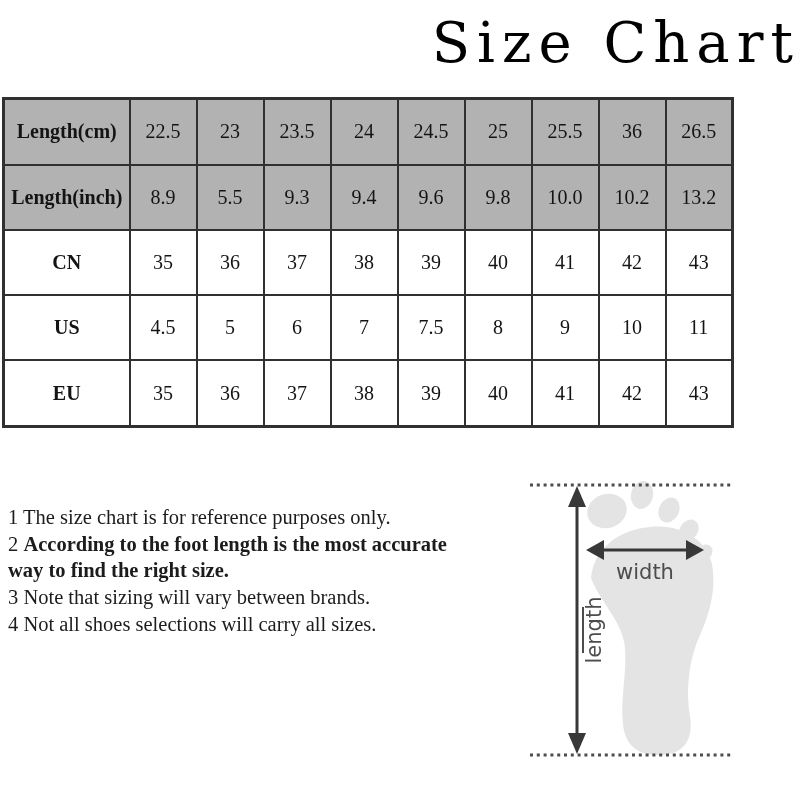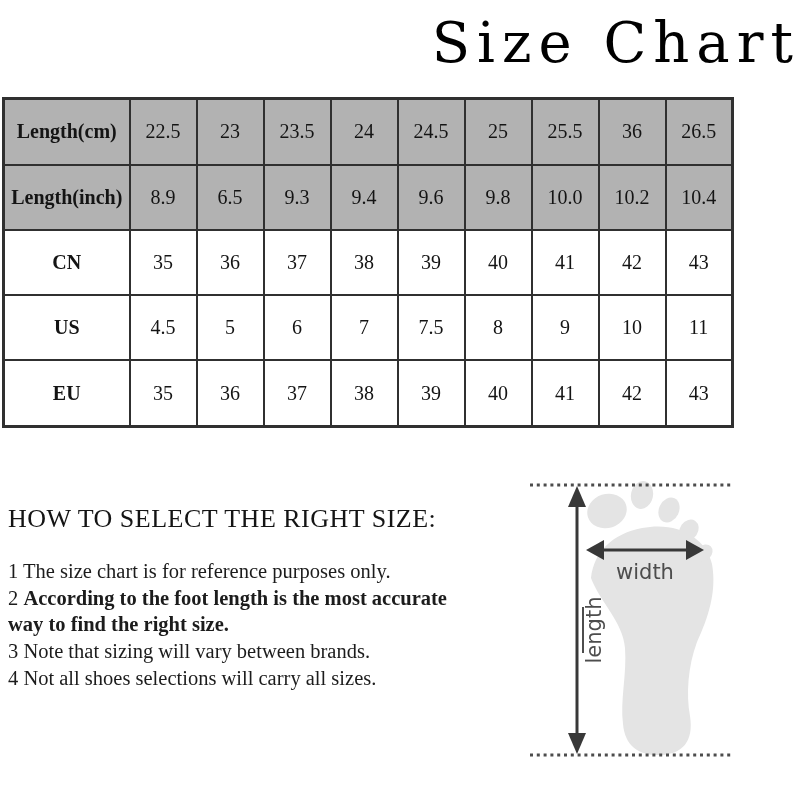--- a/index.html
+++ b/index.html
@@ -69,28 +69,28 @@
           <td>24</td>
           <td>24.5</td>
           <td>25</td>
           <td>25.5</td>
           <td>36</td>
           <td>26.5</td>
         </tr>
         <tr class="shaded">
           <th>Length(inch)</th>
           <td>8.9</td>
-          <td>6.5</td>
+          <td>5.5</td>
           <td>9.3</td>
           <td>9.4</td>
           <td>9.6</td>
           <td>9.8</td>
           <td>10.0</td>
           <td>10.2</td>
-          <td>10.4</td>
+          <td>13.2</td>
         </tr>
         <tr>
           <th>CN</th>
           <td>35</td>
           <td>36</td>
           <td>37</td>
           <td>38</td>
           <td>39</td>
           <td>40</td>
           <td>41</td>
@@ -118,21 +118,20 @@
           <td>39</td>
           <td>40</td>
           <td>41</td>
           <td>42</td>
           <td>43</td>
         </tr>
       </tbody>
   </table>
 
   <section class="howto">
-    <h2>HOW TO SELECT THE RIGHT SIZE:</h2>
     <div id="notes">
         <div class="note"><span class="num">1 </span><span class="txt">The size chart is for reference purposes only.</span></div>
         <div class="note bold"><span class="num">2 </span><span class="txt">According to the foot length is the most accurate way to find the right size.</span></div>
         <div class="note"><span class="num">3 </span><span class="txt">Note that sizing will vary between brands.</span></div>
         <div class="note"><span class="num">4 </span><span class="txt">Not all shoes selections will carry all sizes.</span></div>
       </div>
   </section>
 
   <svg class="diagram" width="280" height="340" viewBox="0 0 280 340">
 

